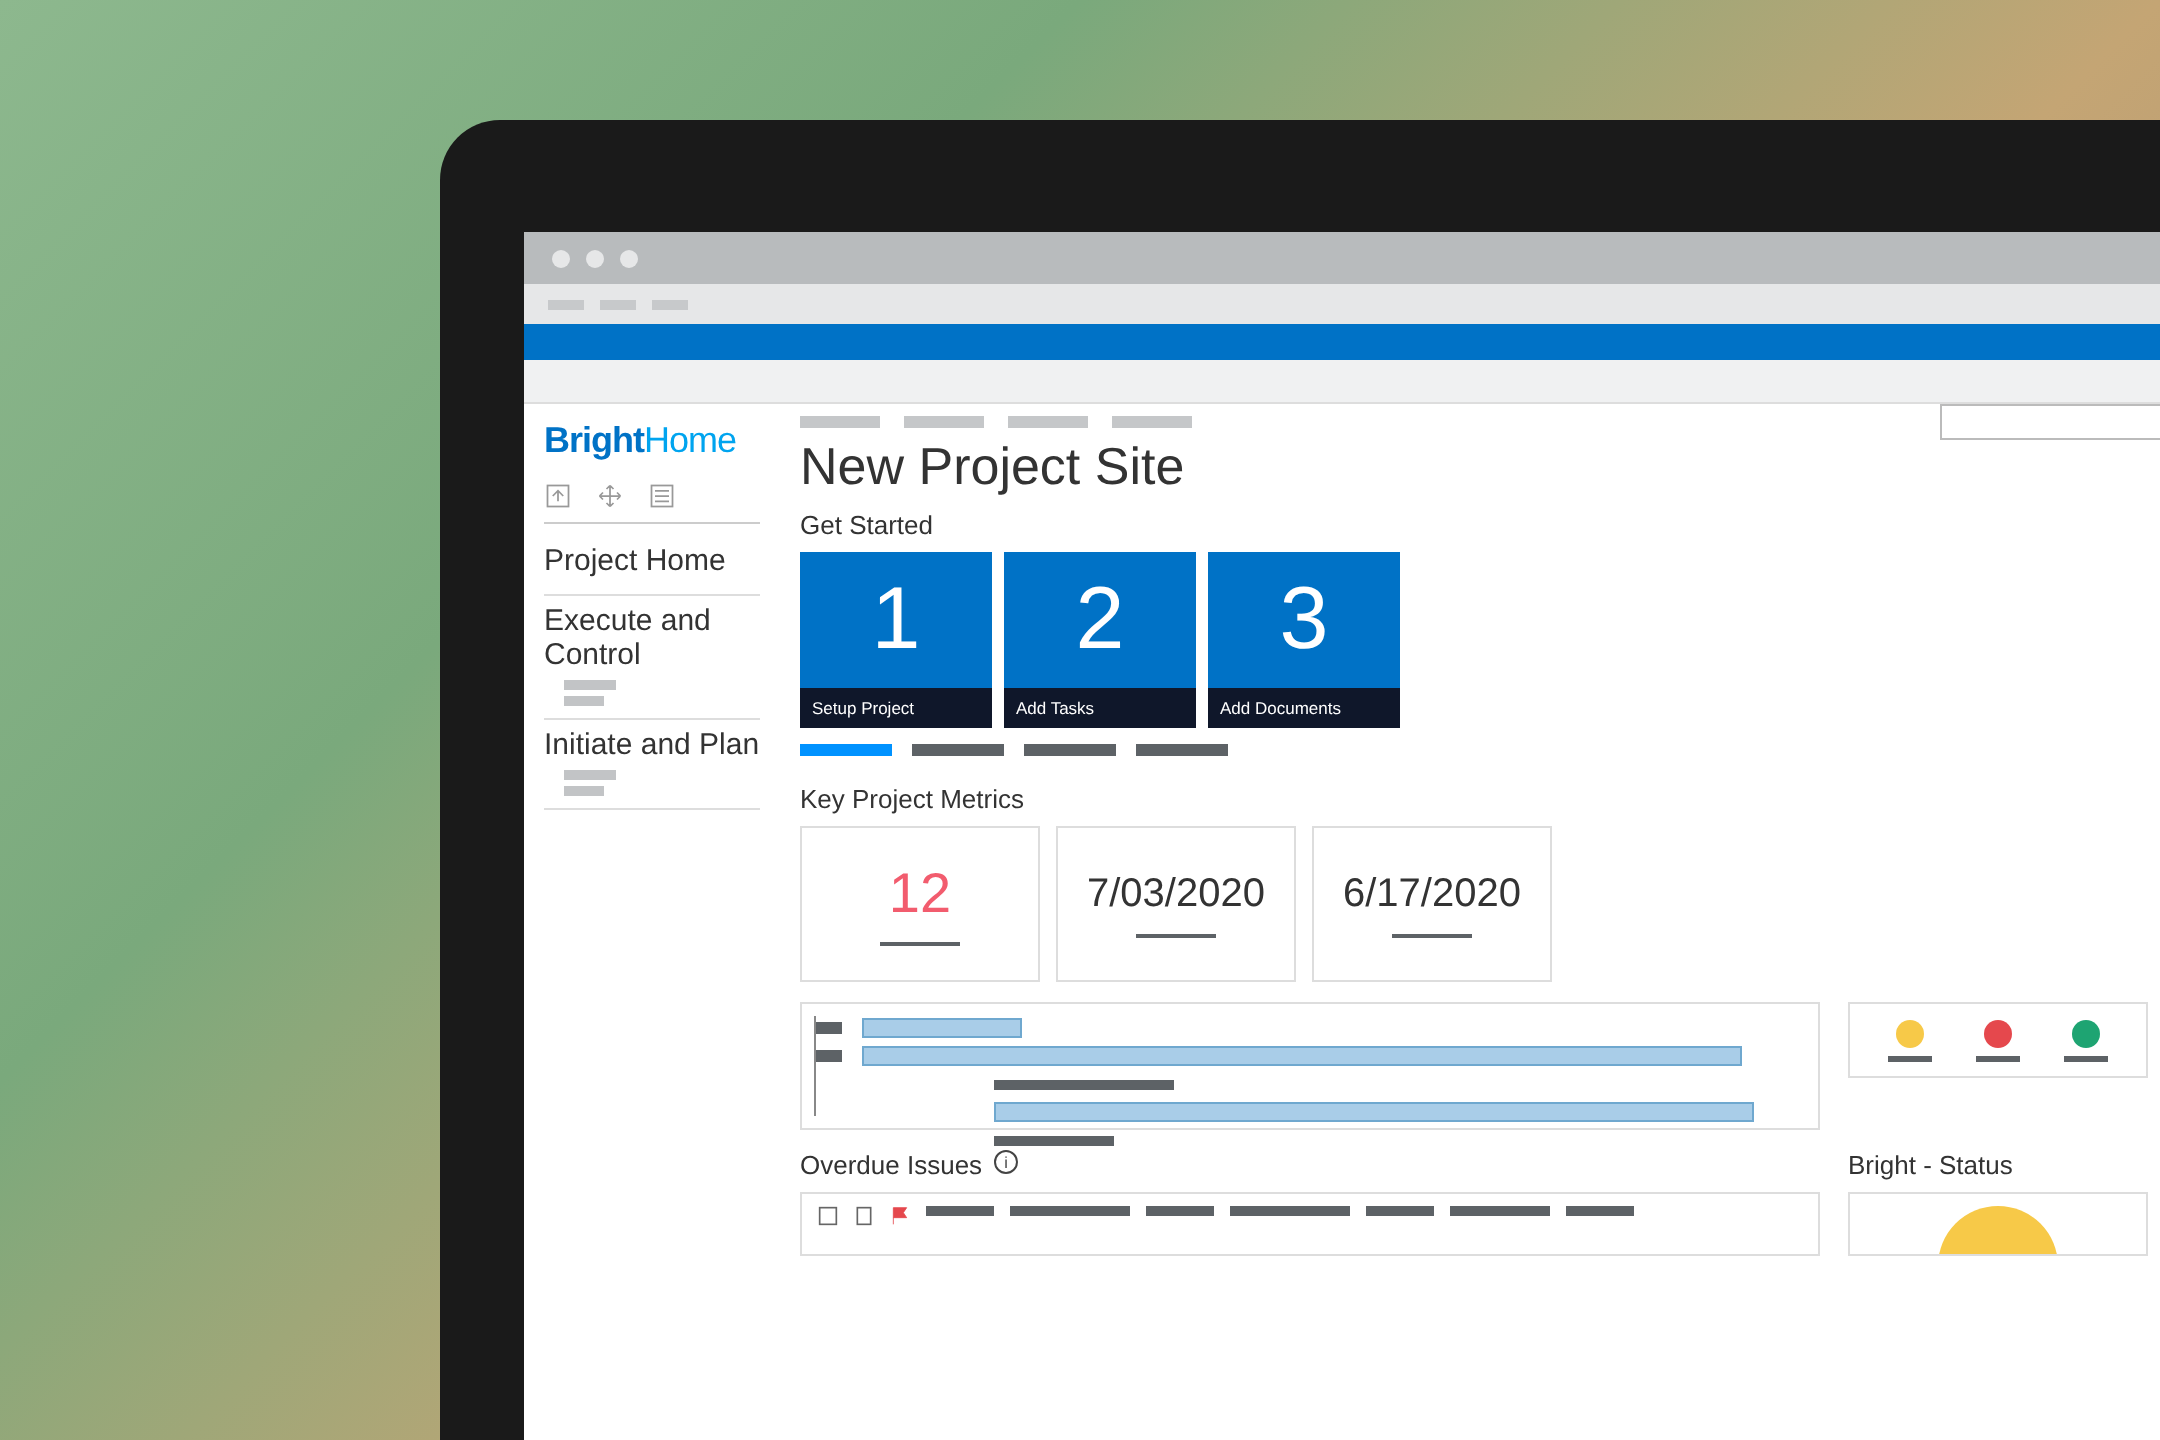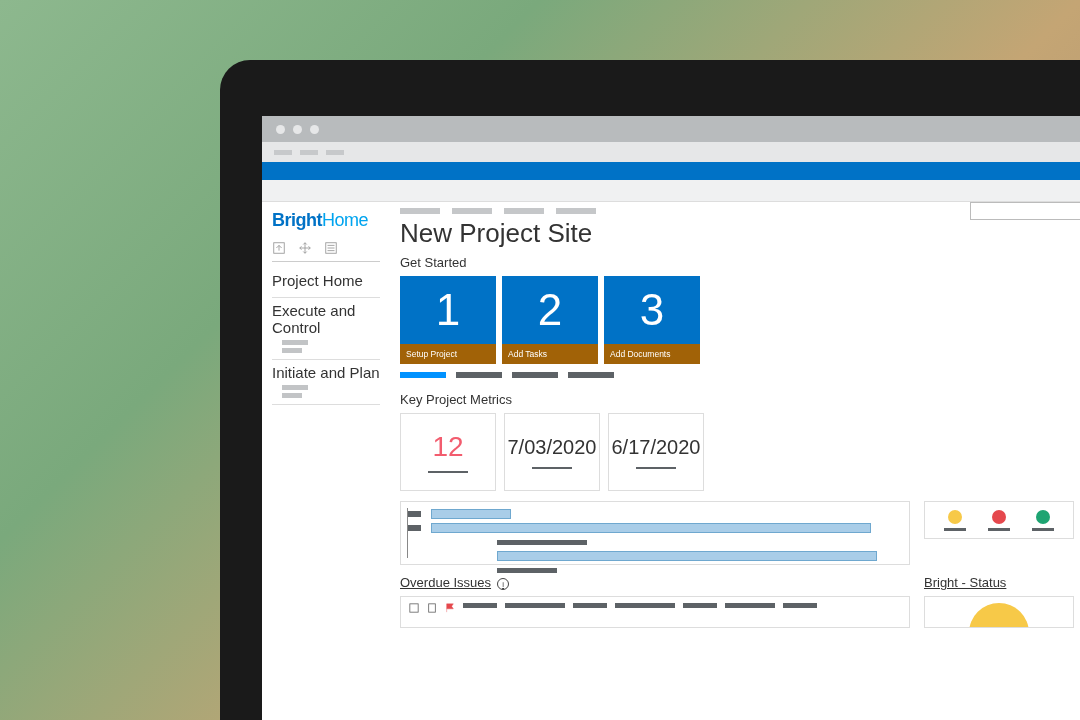--- a/index.html
+++ b/index.html
@@ -127,34 +127,34 @@
     }
     .tile-main {
       flex: 1;
       display: flex;
       align-items: center;
       justify-content: center;
       font-size: 44px;
       font-weight: 300;
     }
     .tile-foot {
-      background: #a16207;
+      background: #0f172a;
       font-size: 8.5px;
       padding: 5px 6px;
       white-space: nowrap;
     }
     .tile svg { width: 42px; height: 42px; stroke: #fff; stroke-width: 2; fill: none; }
     .tab-strip { display: flex; gap: 10px; margin-bottom: 14px; }
     .tab-strip .t { width: 46px; height: 6px; background: #5d6266; }
     .tab-strip .t.active { background: #0092ff; }
     
     .metrics { display: flex; gap: 8px; margin-bottom: 10px; }
     .metric {
       border: 1px solid #ddd;
-      width: 96px;
+      width: 120px;
       height: 78px;
       display: flex;
       flex-direction: column;
       align-items: center;
       justify-content: center;
       gap: 8px;
     }
     .metric-val { font-size: 20px; color: #333; font-weight: 300; }
     .metric-val.red { color: #f25c6e; font-size: 28px; }
     .metric-line { width: 40px; height: 2px; background: #5d6266; }
@@ -183,21 +183,21 @@
     }
     .status-dot { width: 14px; height: 14px; border-radius: 50%; position: relative; }
     .status-dot.y { background: #f7c948; }
     .status-dot.r { background: #e5484d; }
     .status-dot.g { background: #1ea472; }
     .status-under { width: 22px; height: 3px; background: #5d6266; margin-top: 4px; }
     .status-col { display: flex; flex-direction: column; align-items: center; }
     
     .bottom-row { display: flex; gap: 14px; }
     .overdue-block { flex: 1; max-width: 510px; }
-    .overdue-head { font-size: 13px; color: #333; margin-bottom: 6px; display: flex; align-items: flex-end; gap: 6px; text-decoration: underline; }
+    .overdue-head { font-size: 13px; color: #333; margin-bottom: 6px; display: flex; align-items: flex-start; gap: 6px; }
     .info-icon { width: 12px; height: 12px; border: 1px solid #444; border-radius: 50%; display: inline-flex; align-items: center; justify-content: center; font-size: 8px; color: #444; }
     .issues-table { border: 1px solid #ddd; height: 32px; padding: 6px 8px; display: flex; align-items: flex-start; gap: 8px; }
     .flag { width: 10px; height: 10px; }
     .cell-stub { height: 5px; background: #5d6266; }
     .tasks-block { width: 150px; }
     .tasks-chart { border: 1px solid #ddd; height: 32px; display: flex; align-items: flex-start; justify-content: center; padding-top: 6px; overflow: hidden; }
     .pie-slice { width: 60px; height: 30px; background: #f7c948; border-radius: 60px 60px 0 0; }
     
     .search-wrap {
       position: absolute;

